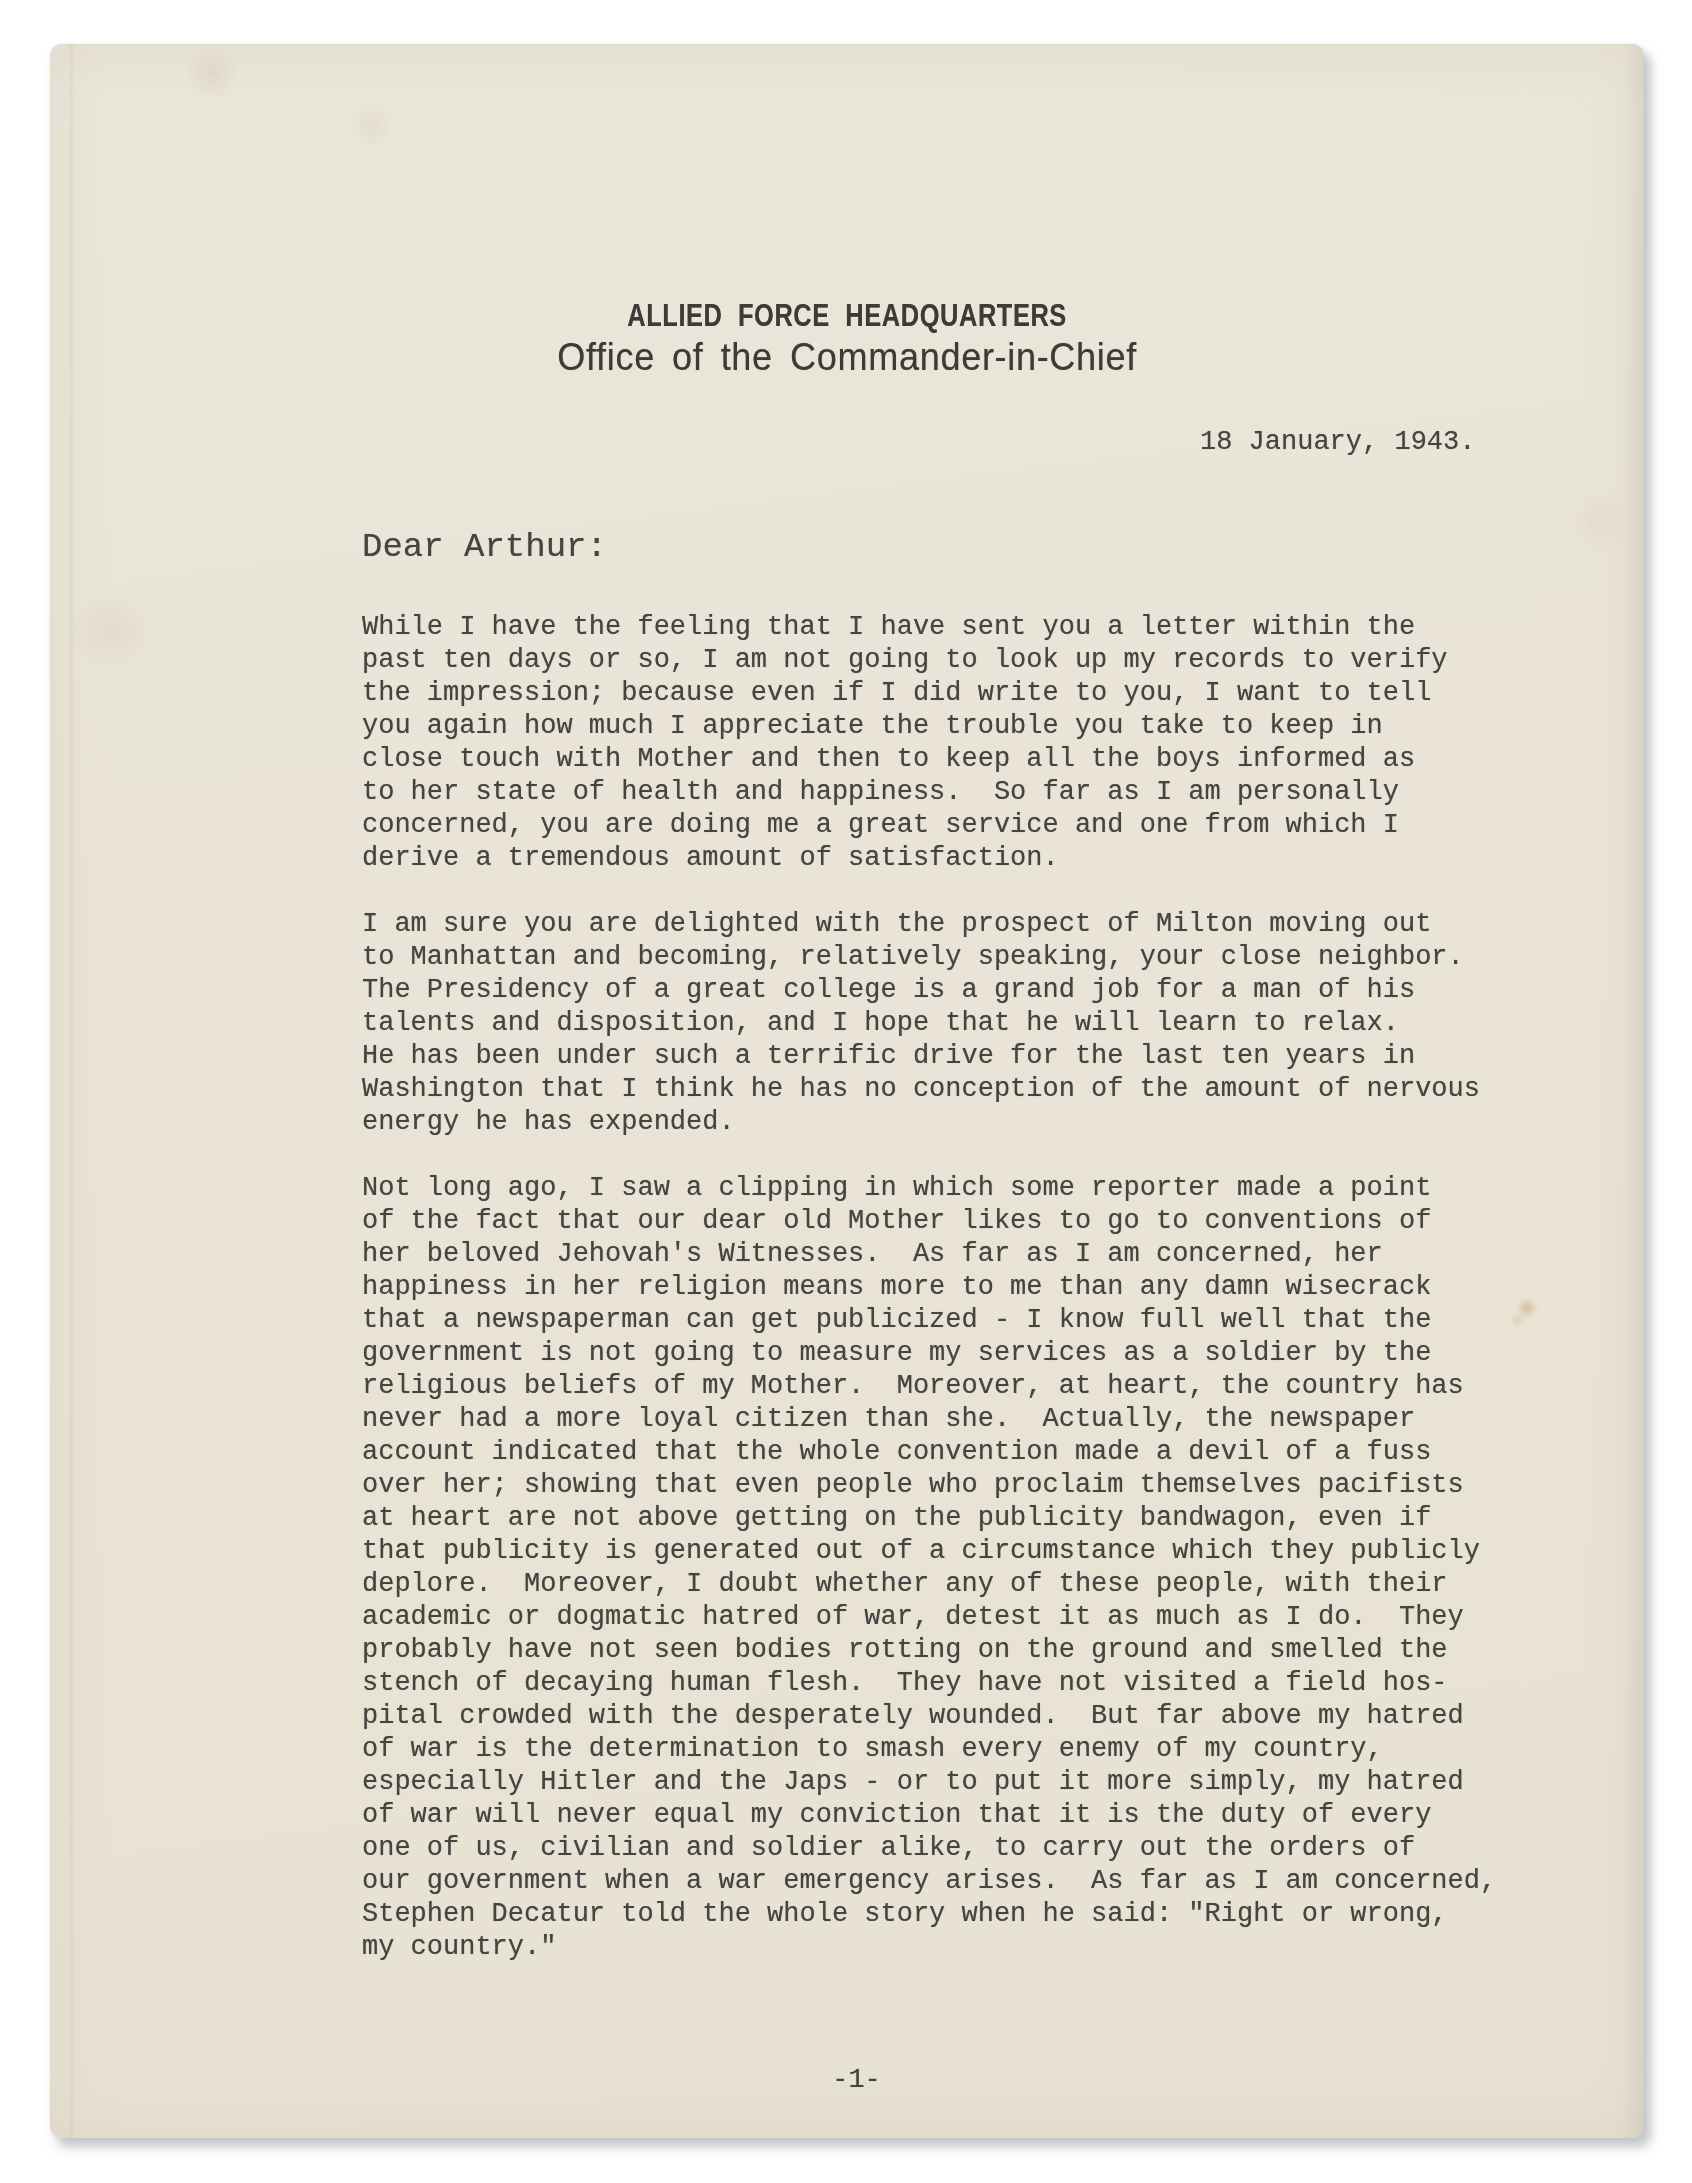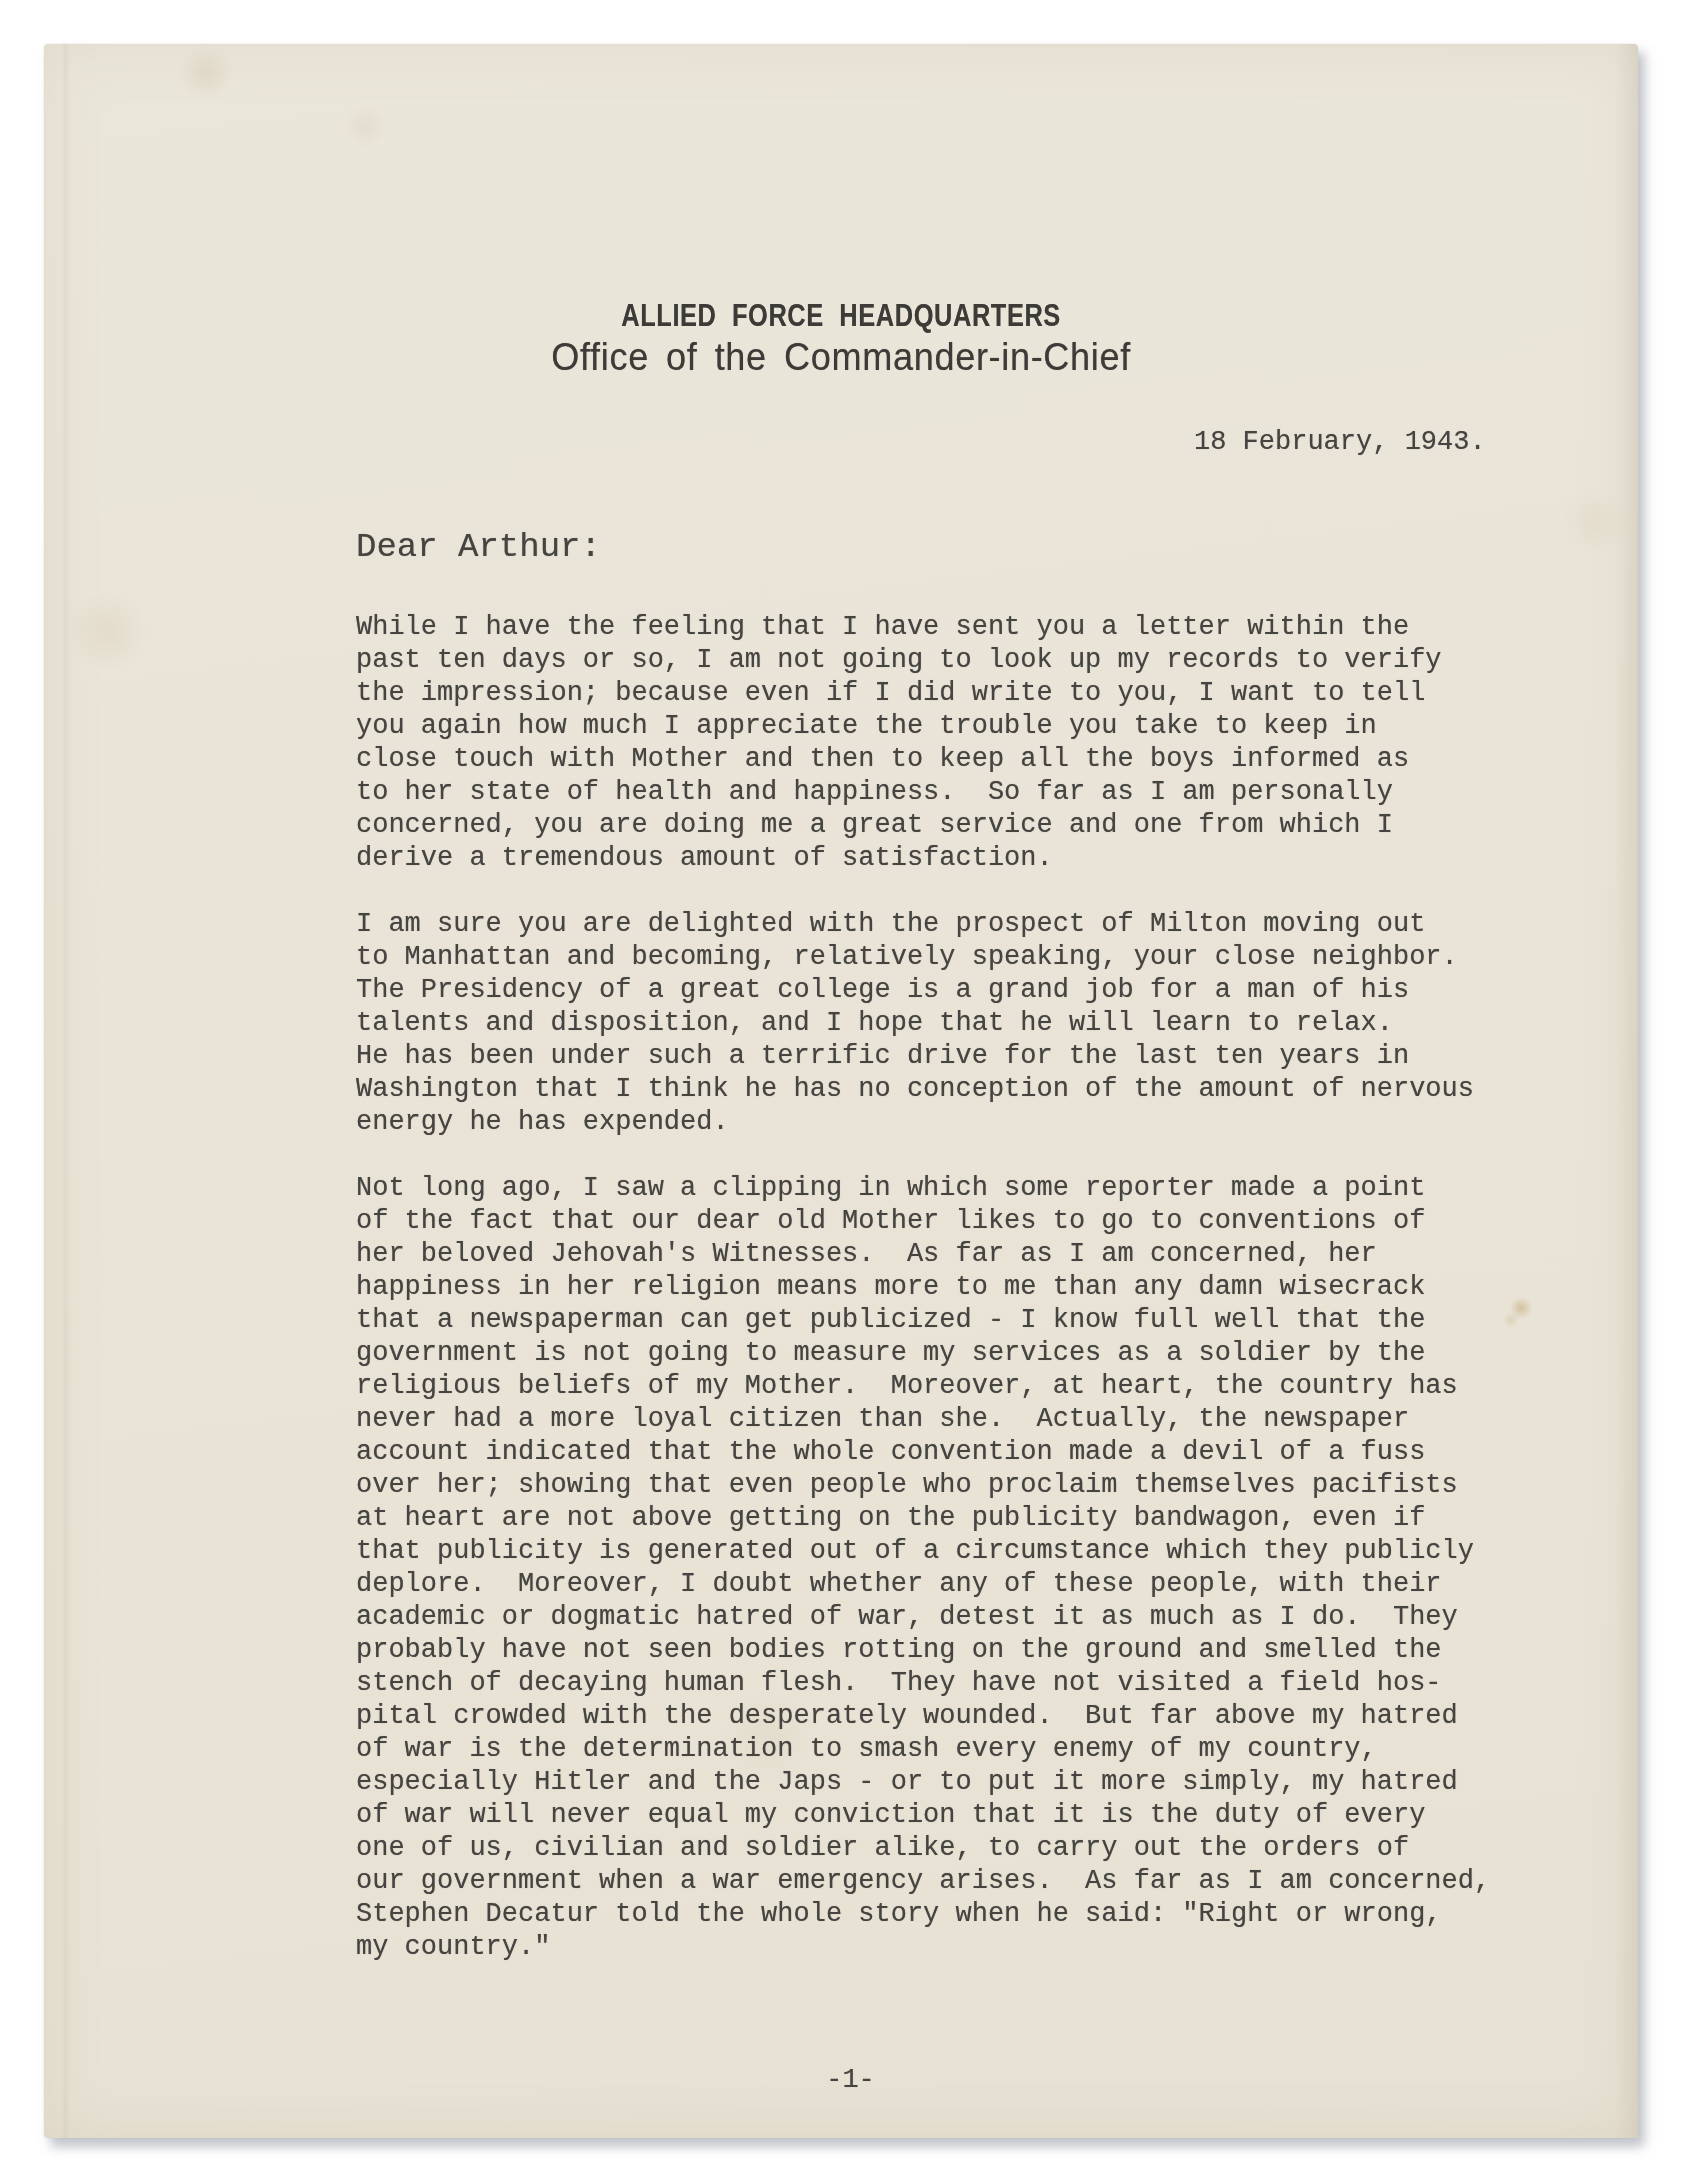--- a/index.html
+++ b/index.html
@@ -8,25 +8,25 @@
     background: #ffffff;
     width: 1692px;
     height: 2183px;
     position: relative;
     font-family: "Liberation Sans", sans-serif;
   }
 
   
   .paper {
     position: absolute;
-    left: 44px;
+    left: 50px;
     top: 44px;
     width: 1594px;
     height: 2094px;
-    border-radius: 4px;
+    border-radius: 12px;
     background:
       
       radial-gradient(circle at 1477px 1264px, rgba(166,116,42,0.30) 0px, rgba(166,116,42,0.18) 4.8px, rgba(166,116,42,0) 11px),
       radial-gradient(circle at 1467px 1276px, rgba(166,116,42,0.16) 0px, rgba(166,116,42,0) 8.2px),
       radial-gradient(circle at 162px 29px, rgba(150,110,50,0.10) 0px, rgba(150,110,50,0) 27px),
       radial-gradient(circle at 63px 587px, rgba(150,110,50,0.08) 0px, rgba(150,110,50,0) 41px),
       radial-gradient(circle at 321px 82px, rgba(140,105,55,0.07) 0px, rgba(140,105,55,0) 23px),
       radial-gradient(circle at 1549px 478px, rgba(150,115,60,0.06) 0px, rgba(150,115,60,0) 34px),
       radial-gradient(circle at 723px 1692px, rgba(150,115,60,0.05) 0px, rgba(150,115,60,0) 48px),
       
@@ -129,21 +129,21 @@
 <div class="paper">
 
   <div class="letterhead lh-line1">
     <span>ALLIED FORCE HEADQUARTERS</span>
   </div>
 
   <div class="letterhead lh-line2">
     <span>Office of the Commander-in-Chief</span>
   </div>
 
-  <div class="typed date-line">18 February, 1943.</div>
+  <div class="typed date-line">18 January, 1943.</div>
 
   <div class="typed salutation">Dear Arthur:</div>
 
   <div class="typed body-text">
     <p>While I have the feeling that I have sent you a letter within the
 past ten days or so, I am not going to look up my records to verify
 the impression; because even if I did write to you, I want to tell
 you again how much I appreciate the trouble you take to keep in
 close touch with Mother and then to keep all the boys informed as
 to her state of health and happiness.  So far as I am personally

